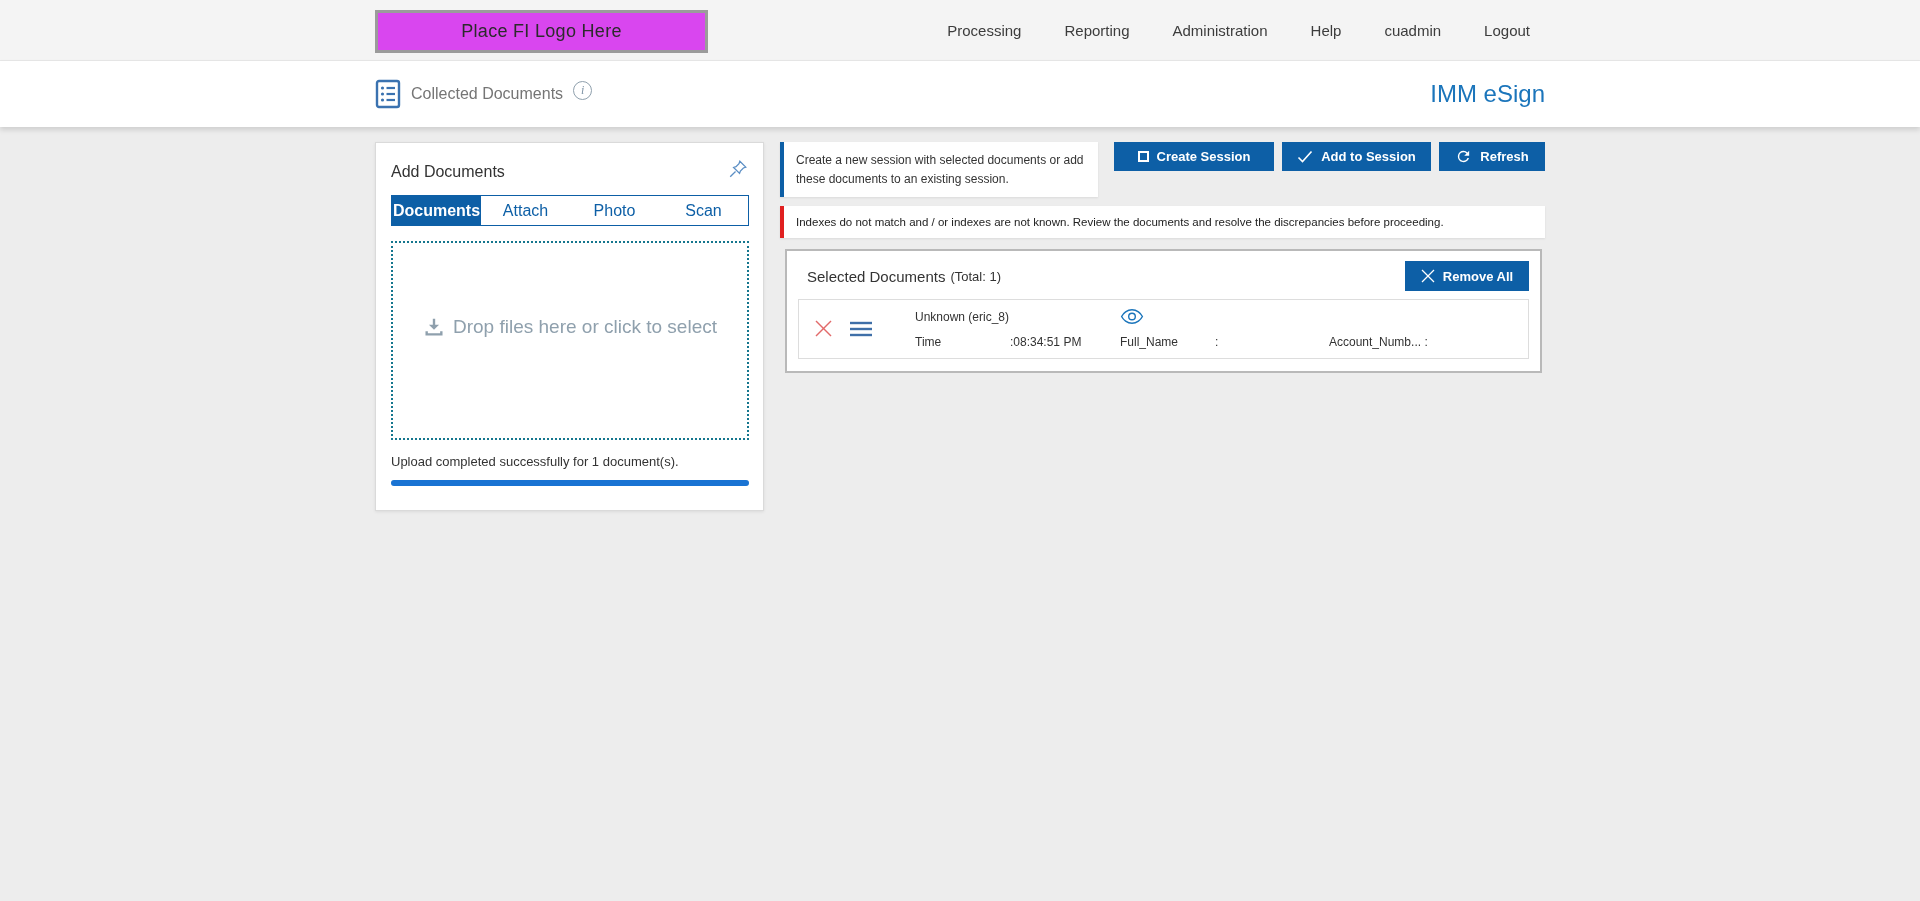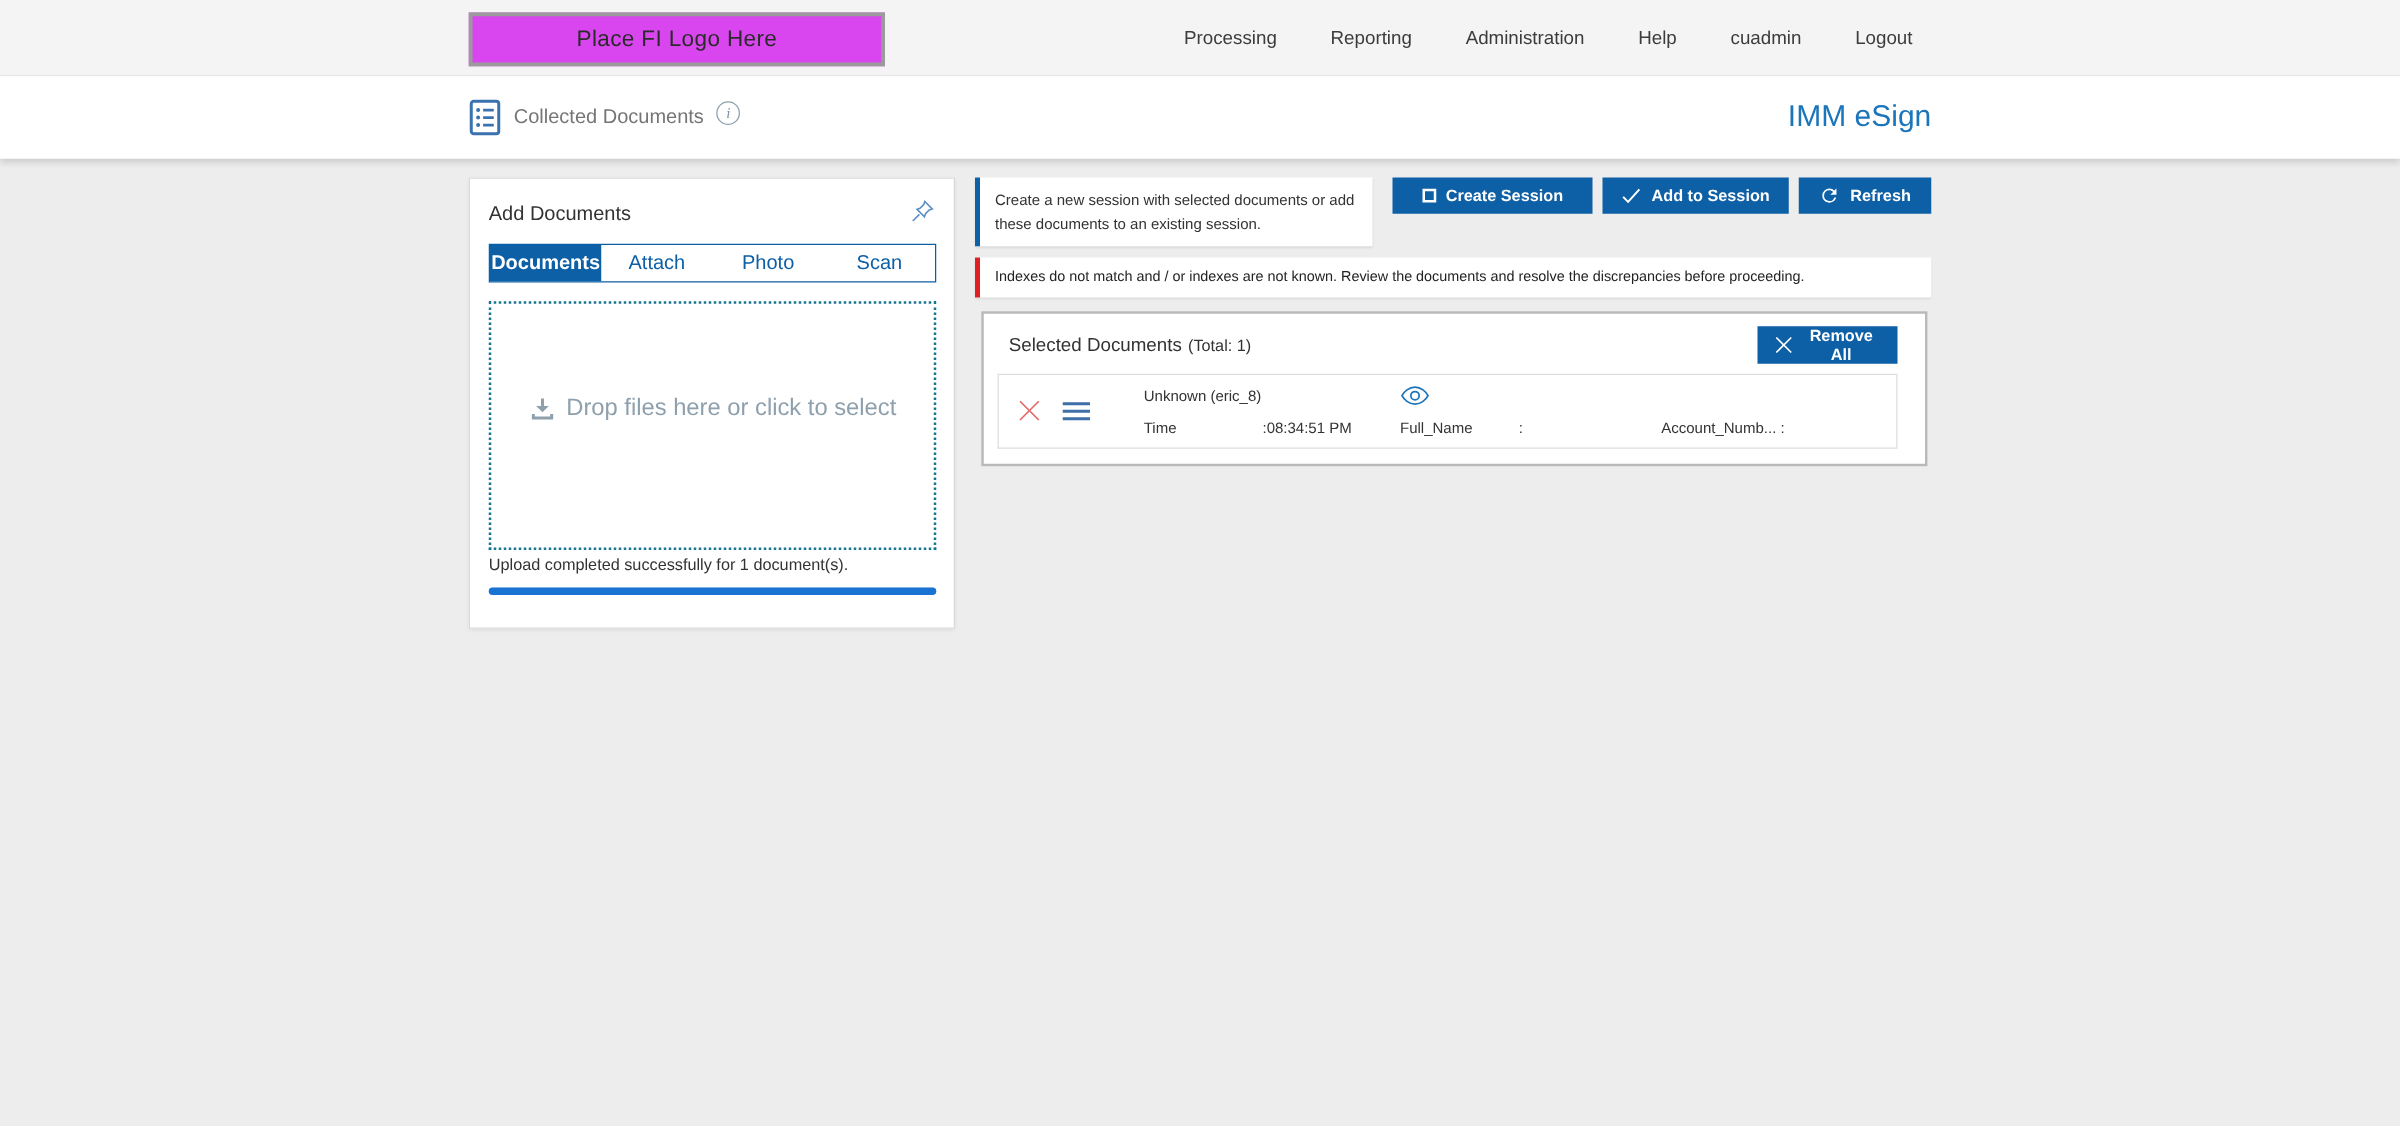--- a/index.html
+++ b/index.html
@@ -38,21 +38,21 @@
   .card-title { font-size:16px; color:#333; padding-top:5px; }
   .pin-btn { margin-left:auto; cursor:pointer; }
   .tabs { display:flex; border:1px solid #0d5fa6; margin-top:14px; height:31px; background:#fff; }
   .tab { flex:1; display:flex; align-items:center; justify-content:center; font-size:16px;
          color:#0d5fa6; cursor:pointer; }
   .tab.active { background:#0d5fa6; color:#fff; font-weight:bold; }
   .dropzone { margin-top:15px; height:199px; border:2px dotted #15768e;
               display:flex; align-items:center; justify-content:center; cursor:pointer; }
   .dropzone-inner { display:flex; align-items:center; gap:8px; margin-top:-28px; }
   .dropzone-text { font-size:19px; color:#8fa0ad; }
-  .upload-status { margin-top:4px; font-size:13px; color:#333; }
+  .upload-status { margin-top:14px; font-size:13px; color:#333; }
   .progress-track { margin-top:11px; height:6px; border-radius:3px; background:#e8e8e8; }
   .progress-fill { height:6px; border-radius:3px; background:#1973d3; }
 
   
   .right-col { flex:1; margin-left:16px; }
   .row-one { display:flex; align-items:flex-start; }
   .info-box { width:318px; min-height:55px; background:#fff; border-left:4px solid #0d5fa6;
               padding:9px 12px; font-size:12px; color:#333; line-height:1.55;
               box-shadow:0 1px 2px rgba(0,0,0,.08); }
   .btn-group { margin-left:auto; display:flex; gap:8px; }
@@ -63,25 +63,25 @@
   .btn-add { width:149px; }
   .btn-refresh { width:106px; }
   .sq-icon { width:11px; height:11px; border:2px solid #fff; background:transparent; }
 
   .warning-box { margin-top:9px; min-height:32px; background:#fff; border-left:4px solid #e02020;
                  display:flex; align-items:center; padding:6px 12px; font-size:11.5px; color:#222;
                  box-shadow:0 1px 2px rgba(0,0,0,.08); }
 
   
   .sel-panel { margin-top:11px; margin-left:5px; width:757px; background:#fff;
-               border:2px solid #b9b9b9; padding:8px 22px 12px 11px; }
+               border:2px solid #b9b9b9; padding:8px 11px 12px 11px; }
   .sel-head { display:flex; align-items:center; padding:2px 0 8px 9px; }
   .sel-title { font-size:15px; color:#333; }
   .sel-total { font-size:13px; color:#333; margin-left:5px; }
-  .btn-remove-all { margin-left:auto; width:112px; height:30px; }
+  .btn-remove-all { margin-left:auto; width:124px; height:30px; }
   .doc-row { border:1px solid #ddd; padding:8px 10px 9px 8px; display:flex; align-items:center; }
   .row-icons { display:flex; align-items:center; gap:17px; width:108px; padding-left:7px; }
   .icon-btn { cursor:pointer; display:inline-flex; }
   .row-grid { flex:1; display:grid; grid-template-columns:95px 110px 95px 114px 1fr;
               grid-row-gap:10px; font-size:12px; color:#333; align-items:center; }
   .doc-name { grid-column:1 / span 2; }
   .eye-cell { grid-column:3; }
   .cell { white-space:nowrap; }
   svg { display:block; }
 </style>

